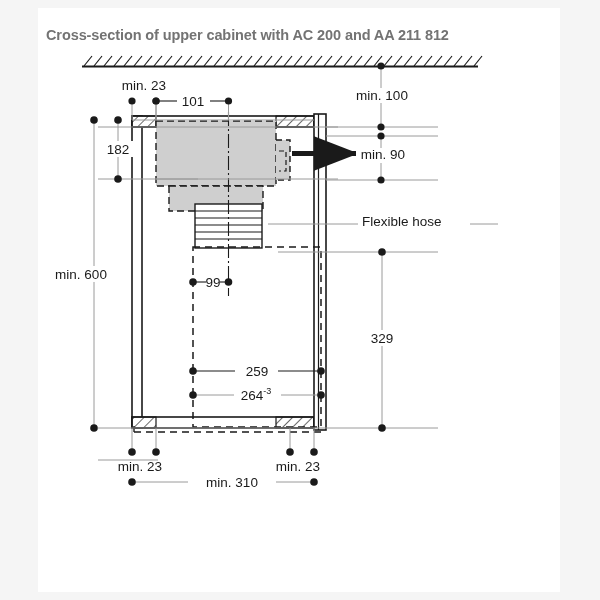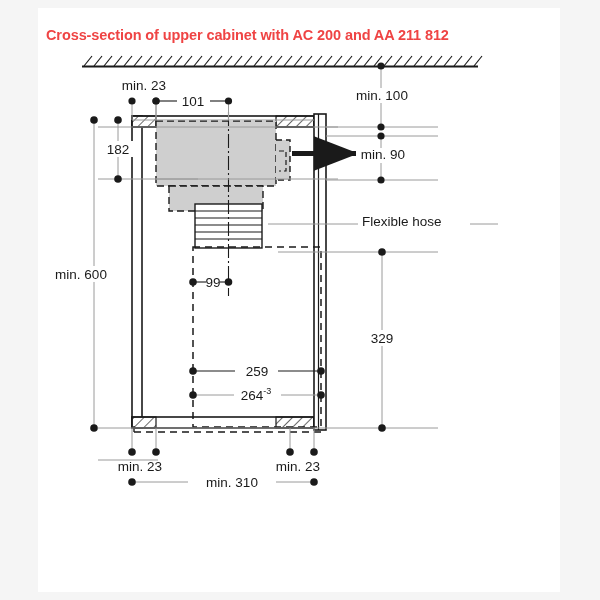--- a/index.html
+++ b/index.html
@@ -13,21 +13,21 @@
     position:absolute;
     left:38px;top:8px;
     width:522px;height:584px;
     background:#ffffff;
   }
   #title{
     position:absolute;
     left:8px;top:19px;
     font-size:14.5px;
     font-weight:bold;
-    color:#ef4444;
+    color:#737373;
     letter-spacing:-0.1px;
     white-space:nowrap;
   }
   #drawing{
     position:absolute;
     left:0;top:0;
   }
   text{
     font-family:"Liberation Sans", sans-serif;
     fill:#1a1a1a;

